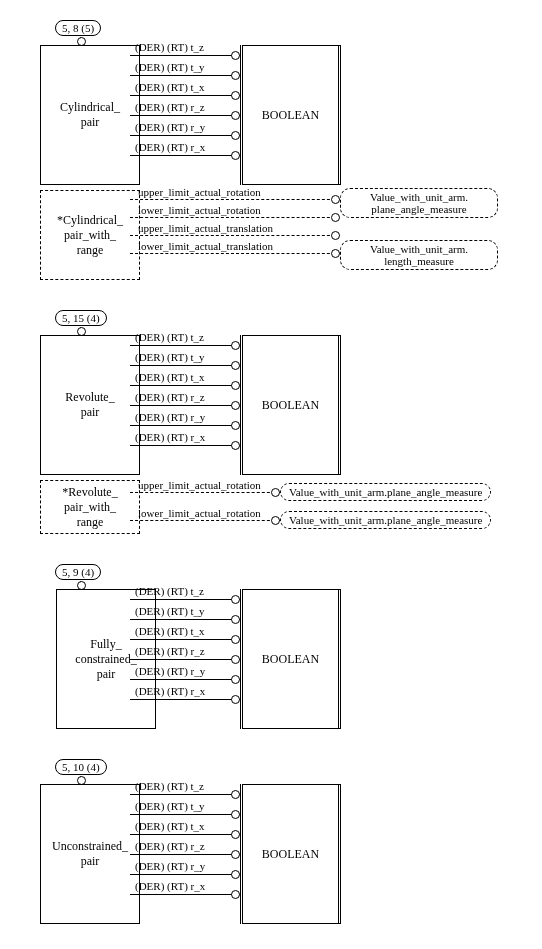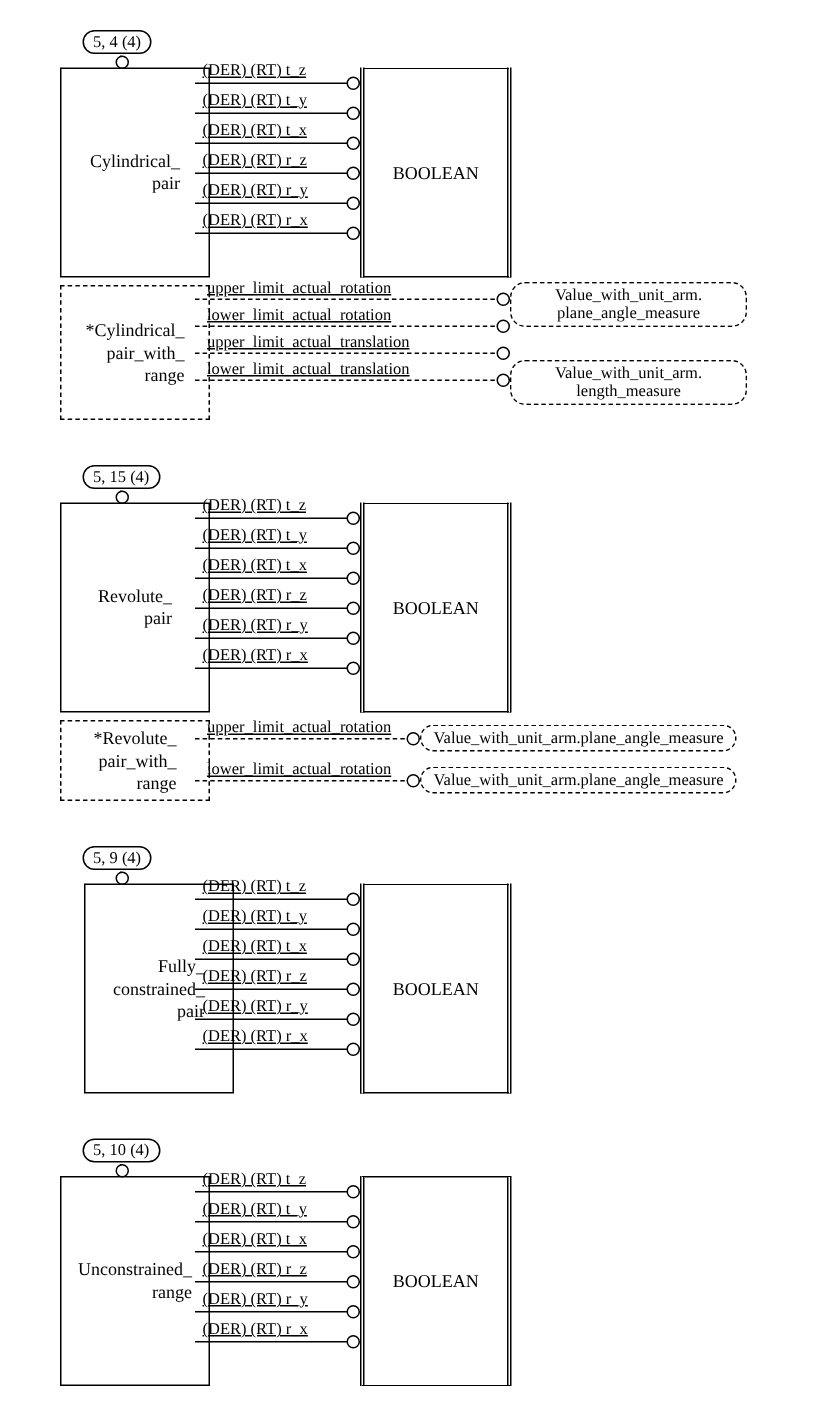--- a/index.html
+++ b/index.html
@@ -1,37 +1,37 @@
 <!DOCTYPE html>
 <html><head>
 <meta charset="utf-8">
 <style>
 body{margin:0;padding:20px;font-family:"Times New Roman",serif;font-size:12px;background:#fff}
 .section{margin-bottom:30px}
-.entity-box{border:1px solid #000;padding:4px;text-align:right;display:inline-flex;align-items:center;justify-content:center;position:absolute}
+.entity-box{border:1px solid #000;padding:4px;text-align:center;display:inline-flex;align-items:center;justify-content:center;position:absolute}
 .entity-box.dashed{border-style:dashed}
 .rounded-box{border:1px solid #000;border-radius:10px;padding:2px 8px;display:inline-block;position:absolute;text-align:center}
 .rounded-box.dashed{border-style:dashed}
 .ref-tag{border:1px solid #000;border-radius:10px;padding:1px 6px;display:inline-block;position:absolute;font-size:11px;background:#fff}
 .type-box{border:1px solid #000;border-left:3px double #000;border-right:3px double #000;padding:4px 10px;position:absolute;display:flex;align-items:center;justify-content:center}
 .line{position:absolute;background:#000;height:1px}
 .line.dashed{height:0;border-top:1px dashed #000;background:none}
 .label{position:absolute;font-size:11px;white-space:nowrap}
-.label.u{text-decoration:underline}
+.label.u{}
 .circle{position:absolute;width:7px;height:7px;border:1px solid #000;border-radius:50%;background:#fff}
 .conn-v{position:absolute;width:1px;background:#000}
 .wrap{position:relative}
 </style>
 </head>
 <body>
 
 <div id="root">
     <div class="section">
       <div class="wrap" style="height: 260px;">
-        <div class="ref-tag" style="left:35px;top:0px">5, 4 (4)</div>
+        <div class="ref-tag" style="left:35px;top:0px">5, 8 (5)</div>
         <div class="conn-v" style="left:60px;top:17px;height:8px"></div>
         <div class="circle" style="left:57px;top:17px"></div>
         <div class="entity-box" style="left:20px;top:25px;width:90px;height:130px;white-space:pre-line">Cylindrical_
 pair</div>
         <div class="type-box" style="left:220px;top:25px;width:75px;height:130px">BOOLEAN</div>
         <div class="line" style="left:110px;top:35px;width:110px"></div>
         <div class="label u" style="left:115px;top:21px">(DER) (RT) t_z</div>
         <div class="circle" style="left:211px;top:31px"></div>
         <div class="line" style="left:110px;top:55px;width:110px"></div>
         <div class="label u" style="left:115px;top:41px">(DER) (RT) t_y</div>
@@ -136,21 +136,21 @@
         <div class="label u" style="left:115px;top:121px">(DER) (RT) r_x</div>
         <div class="circle" style="left:211px;top:131px"></div>
       </div>
     </div>
     <div class="section">
       <div class="wrap" style="height: 165px;">
         <div class="ref-tag" style="left:35px;top:0px">5, 10 (4)</div>
         <div class="conn-v" style="left:60px;top:17px;height:8px"></div>
         <div class="circle" style="left:57px;top:17px"></div>
         <div class="entity-box" style="left:20px;top:25px;width:90px;height:130px;white-space:pre-line">Unconstrained_
-range</div>
+pair</div>
         <div class="type-box" style="left:220px;top:25px;width:75px;height:130px">BOOLEAN</div>
         <div class="line" style="left:110px;top:35px;width:110px"></div>
         <div class="label u" style="left:115px;top:21px">(DER) (RT) t_z</div>
         <div class="circle" style="left:211px;top:31px"></div>
         <div class="line" style="left:110px;top:55px;width:110px"></div>
         <div class="label u" style="left:115px;top:41px">(DER) (RT) t_y</div>
         <div class="circle" style="left:211px;top:51px"></div>
         <div class="line" style="left:110px;top:75px;width:110px"></div>
         <div class="label u" style="left:115px;top:61px">(DER) (RT) t_x</div>
         <div class="circle" style="left:211px;top:71px"></div>

